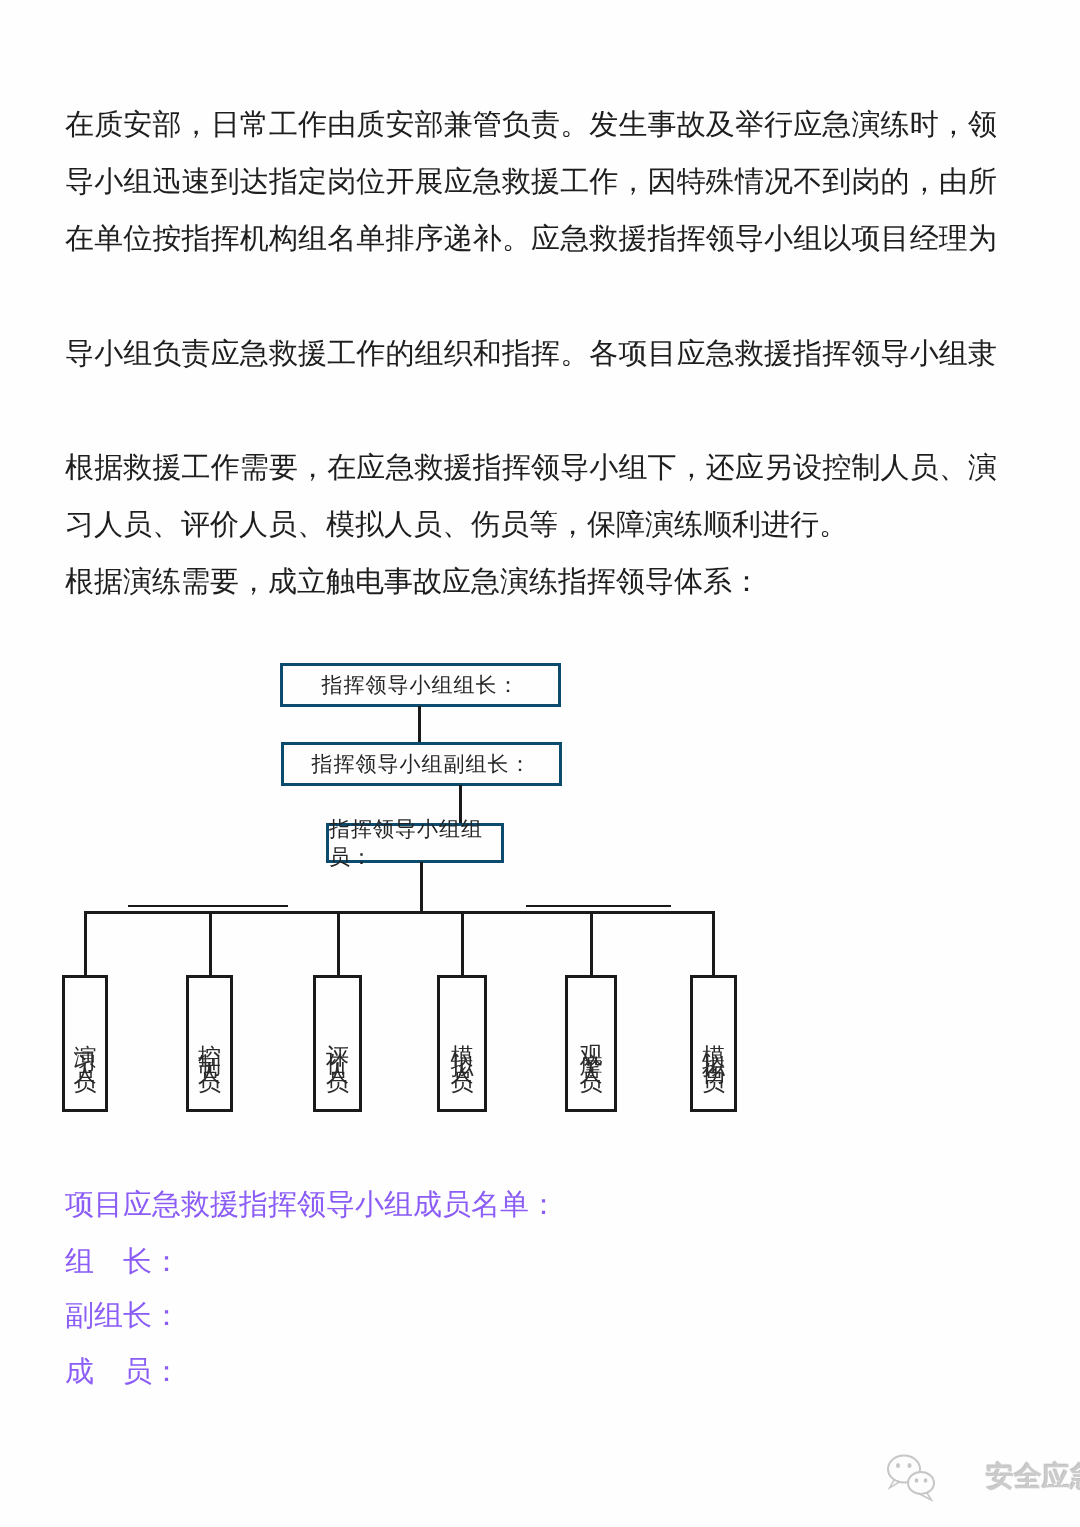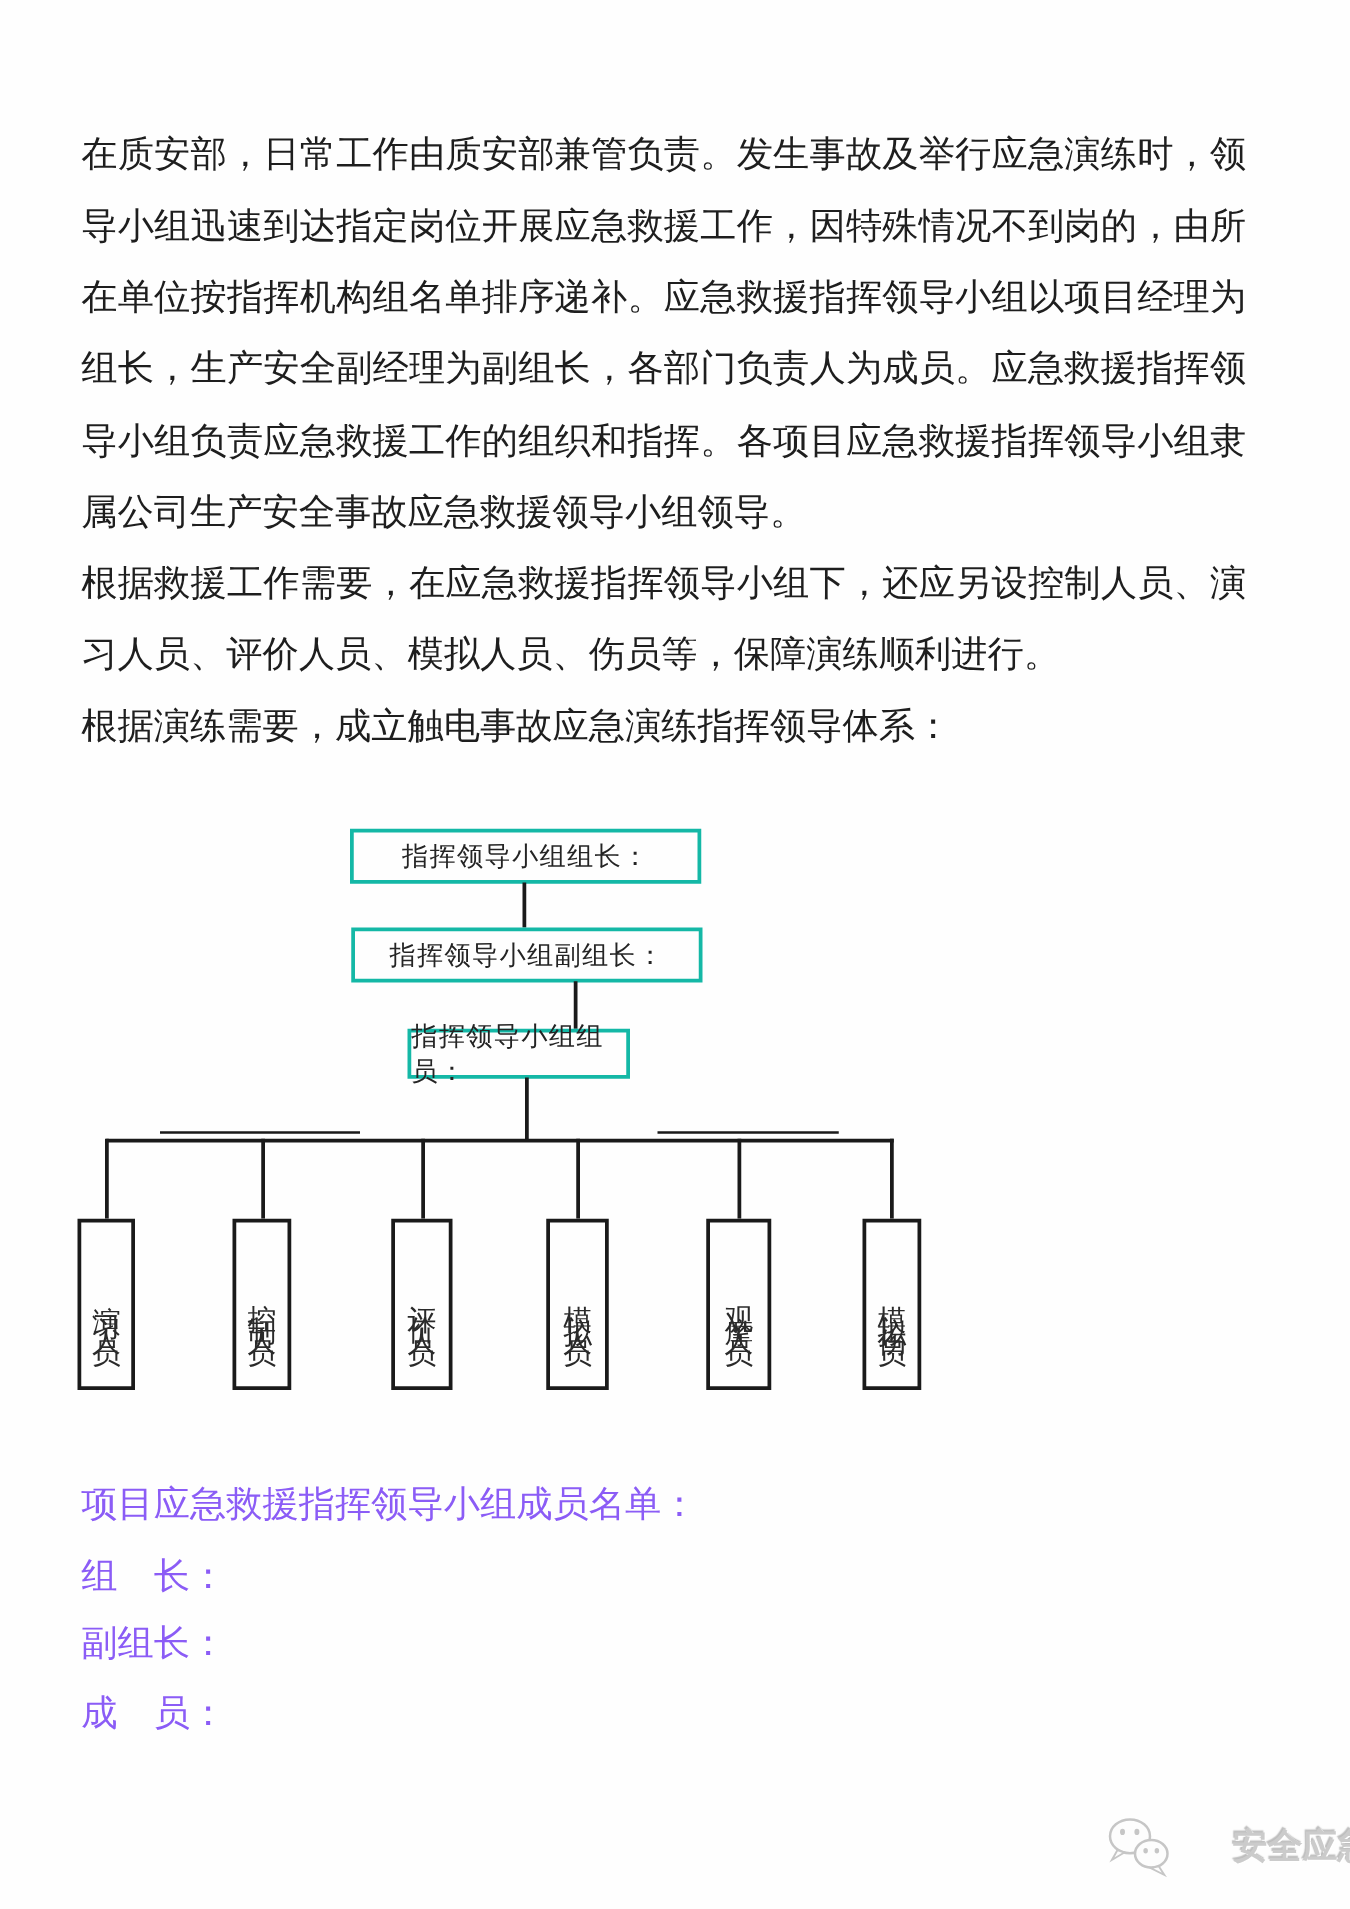--- a/index.html
+++ b/index.html
@@ -21,21 +21,21 @@
     color:#1e1e1e;
   }
   .bline.j{
     white-space:normal;
     text-align:justify;
     text-align-last:justify;
   }
   
   .cbox{
     position:absolute;
-    border:3px solid #14b8a6;
+    border:3px solid #0c4a6e;
     background:#fefefe;
     display:flex;align-items:center;justify-content:center;
     font-size:21px;letter-spacing:1px;color:#242424;
     box-sizing:border-box;
   }
   .leaf{
     position:absolute;
     top:975px;height:137px;
     border:3px solid #1a1a1a;
     background:#fefefe;
@@ -79,23 +79,21 @@
   }
 </style>
 </head>
 <body>
 
 <div class="page">
 
   <div class="bline j" style="top:96px">在质安部，日常工作由质安部兼管负责。发生事故及举行应急演练时，领</div>
   <div class="bline j" style="top:153px">导小组迅速到达指定岗位开展应急救援工作，因特殊情况不到岗的，由所</div>
   <div class="bline j" style="top:210px">在单位按指挥机构组名单排序递补。应急救援指挥领导小组以项目经理为</div>
-  <div class="bline j" style="top:267px">组长，生产安全副经理为副组长，各部门负责人为成员。应急救援指挥领</div>
   <div class="bline j" style="top:325px">导小组负责应急救援工作的组织和指挥。各项目应急救援指挥领导小组隶</div>
-  <div class="bline" style="top:382px">属公司生产安全事故应急救援领导小组领导。</div>
 
   <div class="bline j" style="top:439px">根据救援工作需要，在应急救援指挥领导小组下，还应另设控制人员、演</div>
   <div class="bline" style="top:496px">习人员、评价人员、模拟人员、伤员等，保障演练顺利进行。</div>
 
   <div class="bline" style="top:553px">根据演练需要，成立触电事故应急演练指挥领导体系：</div>
 
   <div>
 
     <div class="cbox" style="left:280px;top:663px;width:281px;height:44px">
       <span>指挥领导小组组长：</span>

